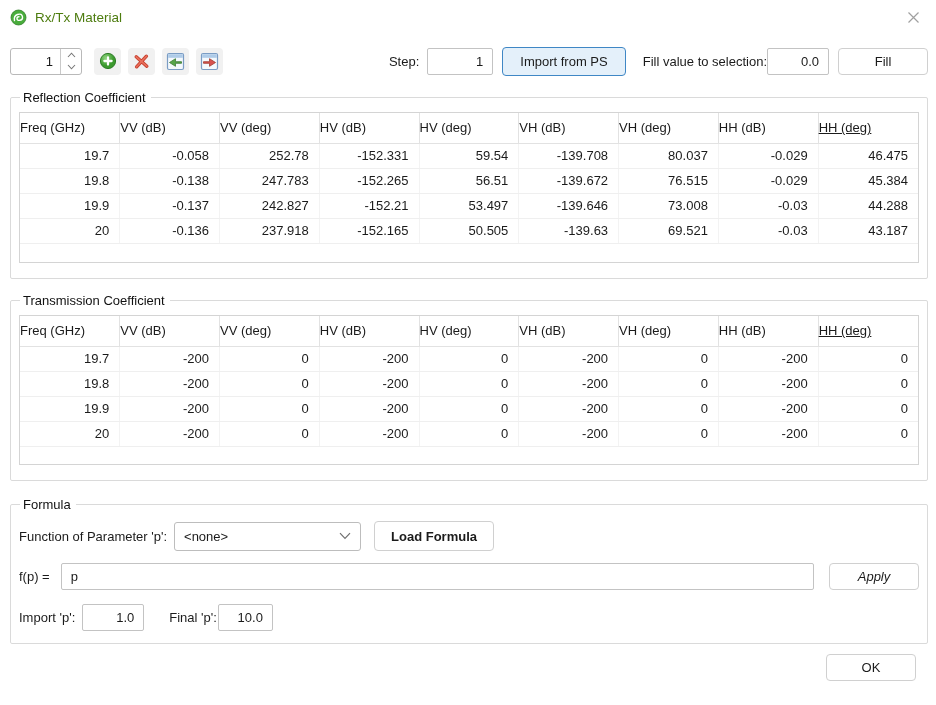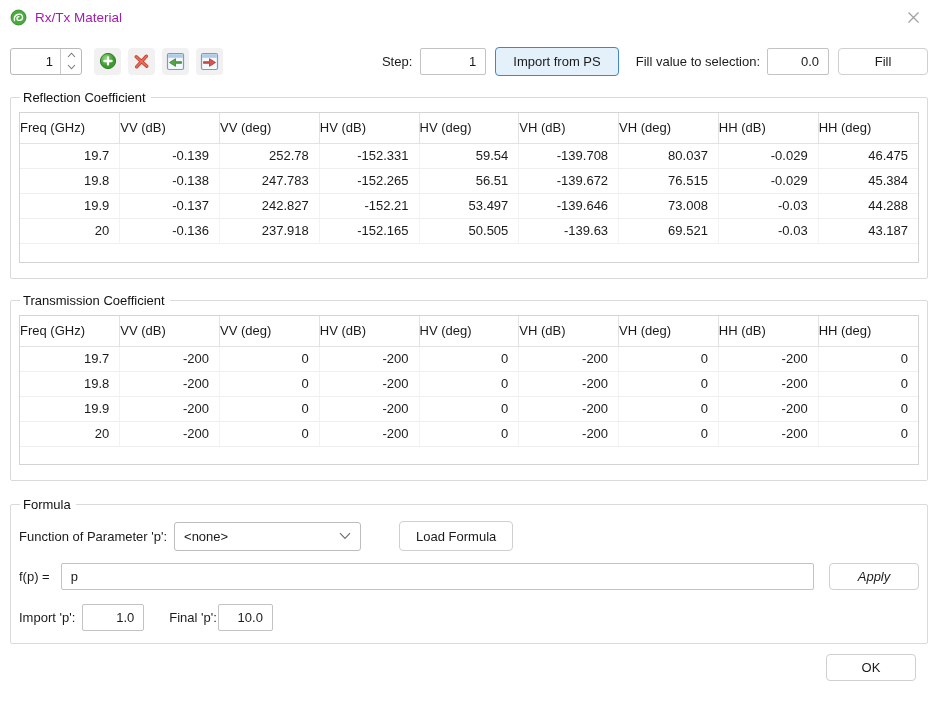--- a/index.html
+++ b/index.html
@@ -2,67 +2,67 @@
 <html><head>
 <meta charset="utf-8">
 <style>
   * { box-sizing: border-box; margin: 0; padding: 0; }
   html,body { width: 936px; height: 705px; background: #fff; overflow: hidden;
     font-family: "Liberation Sans", "DejaVu Sans", sans-serif; font-size: 13px; color: #1b1b1b; }
 
   
   .titlebar { height: 34px; display: flex; align-items: center; padding: 0 12px 0 10px; }
   .app-icon { width: 17px; height: 17px; margin-right: 8px; display: inline-flex; }
-  .win-title { color: #a21caf; font-size: 13.5px; }
+  .win-title { color: #4d7c0f; font-size: 13.5px; }
   .close-btn { margin-left: auto; width: 22px; height: 22px; display: flex; align-items: center; justify-content: center; cursor: pointer; }
 
   
   .toolbar { display: flex; align-items: center; margin: 12px 8px 0 10px; height: 30px; }
   .spinbox { width: 72px; height: 27px; border: 1px solid #b9b9b9; border-radius: 3px; display: flex; background: #fff; overflow: hidden; }
   .spin-value { flex: 1; text-align: right; padding-right: 7px; line-height: 25px; }
   .spin-btns { width: 21px; border-left: 1px solid #c9c9c9; display: flex; flex-direction: column; }
   .spin-btn { flex: 1; display: flex; align-items: center; justify-content: center; cursor: pointer; }
   .tool-icon-btn { width: 27px; height: 27px; background: #f1f1f1; border: none; border-radius: 4px; margin-left: 7px; display: flex; align-items: center; justify-content: center; cursor: pointer; }
   .tool-icon-btn:first-of-type { margin-left: 12px; }
   .tb-label { white-space: nowrap; }
   .step-label { margin-left: auto; }
   .field { border: 1px solid #c3c3c3; border-radius: 2px; height: 27px; text-align: right; padding: 0 9px; font-size: 13px; font-family: inherit; background: #fff; color: #1b1b1b; }
   .step-field { width: 66px; margin-left: 8px; }
-  .fillv-field { width: 62px; margin-left: 7px; }
+  .fillv-field { width: 62px; margin-left: 0; }
   .btn { background: #fff; border: 1px solid #d0d0d0; border-radius: 4px; height: 28px; font-size: 13px; font-family: inherit; padding: 0 2px; color: #1b1b1b; cursor: pointer; }
   .btn-primary { background: #e4f0fa; border: 1.5px solid #3f87c5; border-radius: 4px; height: 29px; margin-left: 9px; padding: 0 17px; }
   .fill-label { margin-left: 17px; }
   .fill-btn { width: 90px; margin-left: 9px; height: 27px; }
 
   
   fieldset { border: 1px solid #dadada; border-radius: 2px; margin: 14px 8px 0 10px; padding: 0 8px; }
   legend { padding: 0 5px 0 3px; margin-left: 1px; font-size: 13px; color: #111; }
   .formula-fs { margin-top: 16px; }
 
   
   .table-wrap { border: 1px solid #d4d4d4; margin: 7px 0 15px 0; overflow: hidden; }
   .table-wrap.refl { height: 151px; }
   .table-wrap.trans { height: 150px; }
   table { width: 100%; border-collapse: collapse; table-layout: fixed; }
   th { height: 30px; font-weight: 400; font-size: 13px; text-align: left;
        border-right: 1px solid #e2e2e2; border-bottom: 1px solid #e2e2e2; color: #1b1b1b; }
-  th:last-child { border-right: none; }
+  th:last-child { border-right: none; text-decoration: underline; }
   td { height: 25px; text-align: right; padding-right: 10px; font-size: 13px;
        border-right: 1px solid #f3f3f3; border-bottom: 1px solid #efefef; }
   td:last-child { border-right: none; }
 
   
   .frow { display: flex; align-items: center; }
   .frow1 { margin-top: 9px; height: 30px; }
   .frow2 { margin-top: 11px; height: 28px; }
   .frow3 { margin-top: 13px; height: 28px; margin-bottom: 12px; }
   .dropdown { width: 187px; height: 29px; border: 1px solid #bdbdbd; border-radius: 3px; margin-left: 7px;
     display: flex; align-items: center; padding: 0 9px; cursor: pointer; background: #fff; }
   .dd-chevron { margin-left: auto; display: inline-flex; }
-  .loadf-btn { margin-left: 38px; height: 30px; padding: 0 16px; }
+  .loadf-btn { margin-left: 13px; height: 30px; padding: 0 16px; font-weight: bold; }
   .fp-input { flex: 1; text-align: left; margin-left: 11px; height: 27px; }
   .apply-btn { width: 90px; margin-left: 15px; height: 27px; font-style: italic; }
   .initp-field { width: 62px; margin-left: 7px; }
   .finalp-label { margin-left: 25px; }
   .finalp-field { width: 55px; margin-left: 1px; }
   .hint { margin-left: auto; font-size: 13.5px; }
 
   
   .footer { display: flex; justify-content: flex-end; margin: 10px 20px 0 0; }
   .ok-btn { width: 90px; height: 27px; }
@@ -165,21 +165,21 @@
             <th>HV (deg)</th>
             <th>VH (dB)</th>
             <th>VH (deg)</th>
             <th>HH (dB)</th>
             <th>HH (deg)</th>
           </tr>
         </thead>
         <tbody>
           <tr>
             <td>19.7</td>
-            <td>-0.139</td>
+            <td>-0.058</td>
             <td>252.78</td>
             <td>-152.331</td>
             <td>59.54</td>
             <td>-139.708</td>
             <td>80.037</td>
             <td>-0.029</td>
             <td>46.475</td>
           </tr>
           <tr>
             <td>19.8</td>

